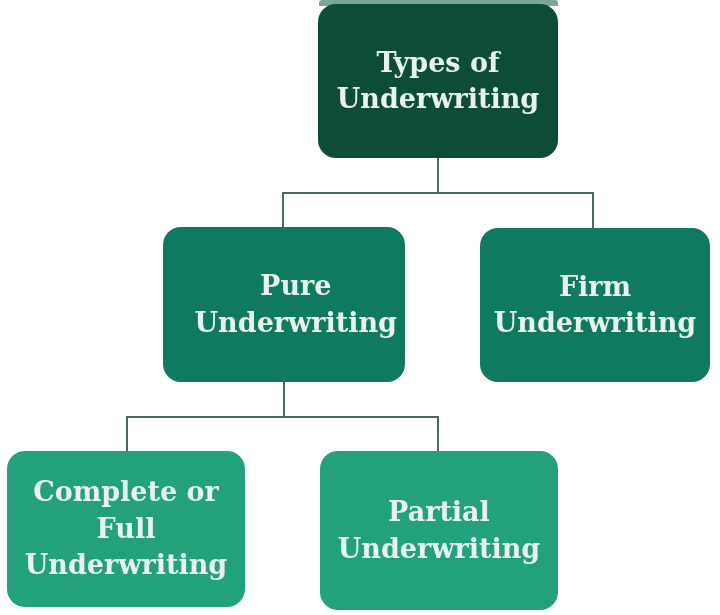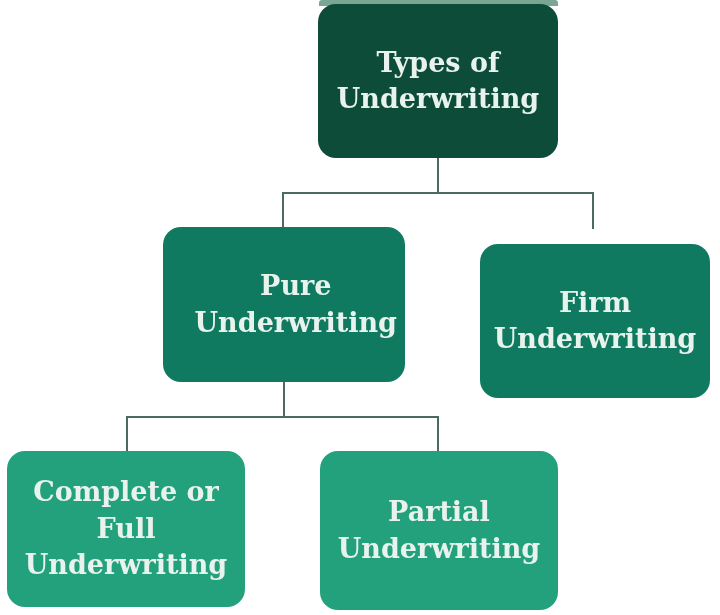--- a/index.html
+++ b/index.html
@@ -32,21 +32,21 @@
     font-weight: bold;
     font-size: 27px;
     line-height: 1.35;
     border-radius: 18px;
     z-index: 2;
   }
   .node .label { white-space: pre-line; padding: 0 8px; }
 
   .node.root     { left: 318px; top: 4px;   width: 240px; height: 154px; background: var(--root-bg, #0c4c39); }
   .node.pure     { left: 163px; top: 227px; width: 242px; height: 155px; background: var(--level2-bg, #0f7a60); justify-content: flex-end; }
-  .node.firm     { left: 480px; top: 244px; width: 230px; height: 154px; background: var(--level2-bg, #0f7a60); }
+  .node.firm     { left: 480px; top: 228px; width: 230px; height: 154px; background: var(--level2-bg, #0f7a60); }
   .node.complete { left: 7px;   top: 451px; width: 238px; height: 156px; background: var(--level3-bg, #22a17c); }
   .node.partial  { left: 320px; top: 451px; width: 238px; height: 159px; background: var(--level3-bg, #22a17c); }
 
   .line {
     position: absolute;
     background: var(--connector, #4b6b60);
     z-index: 1;
   }
   
   .c1-v  { left: 437px; top: 158px; width: 2px;   height: 35px; }

